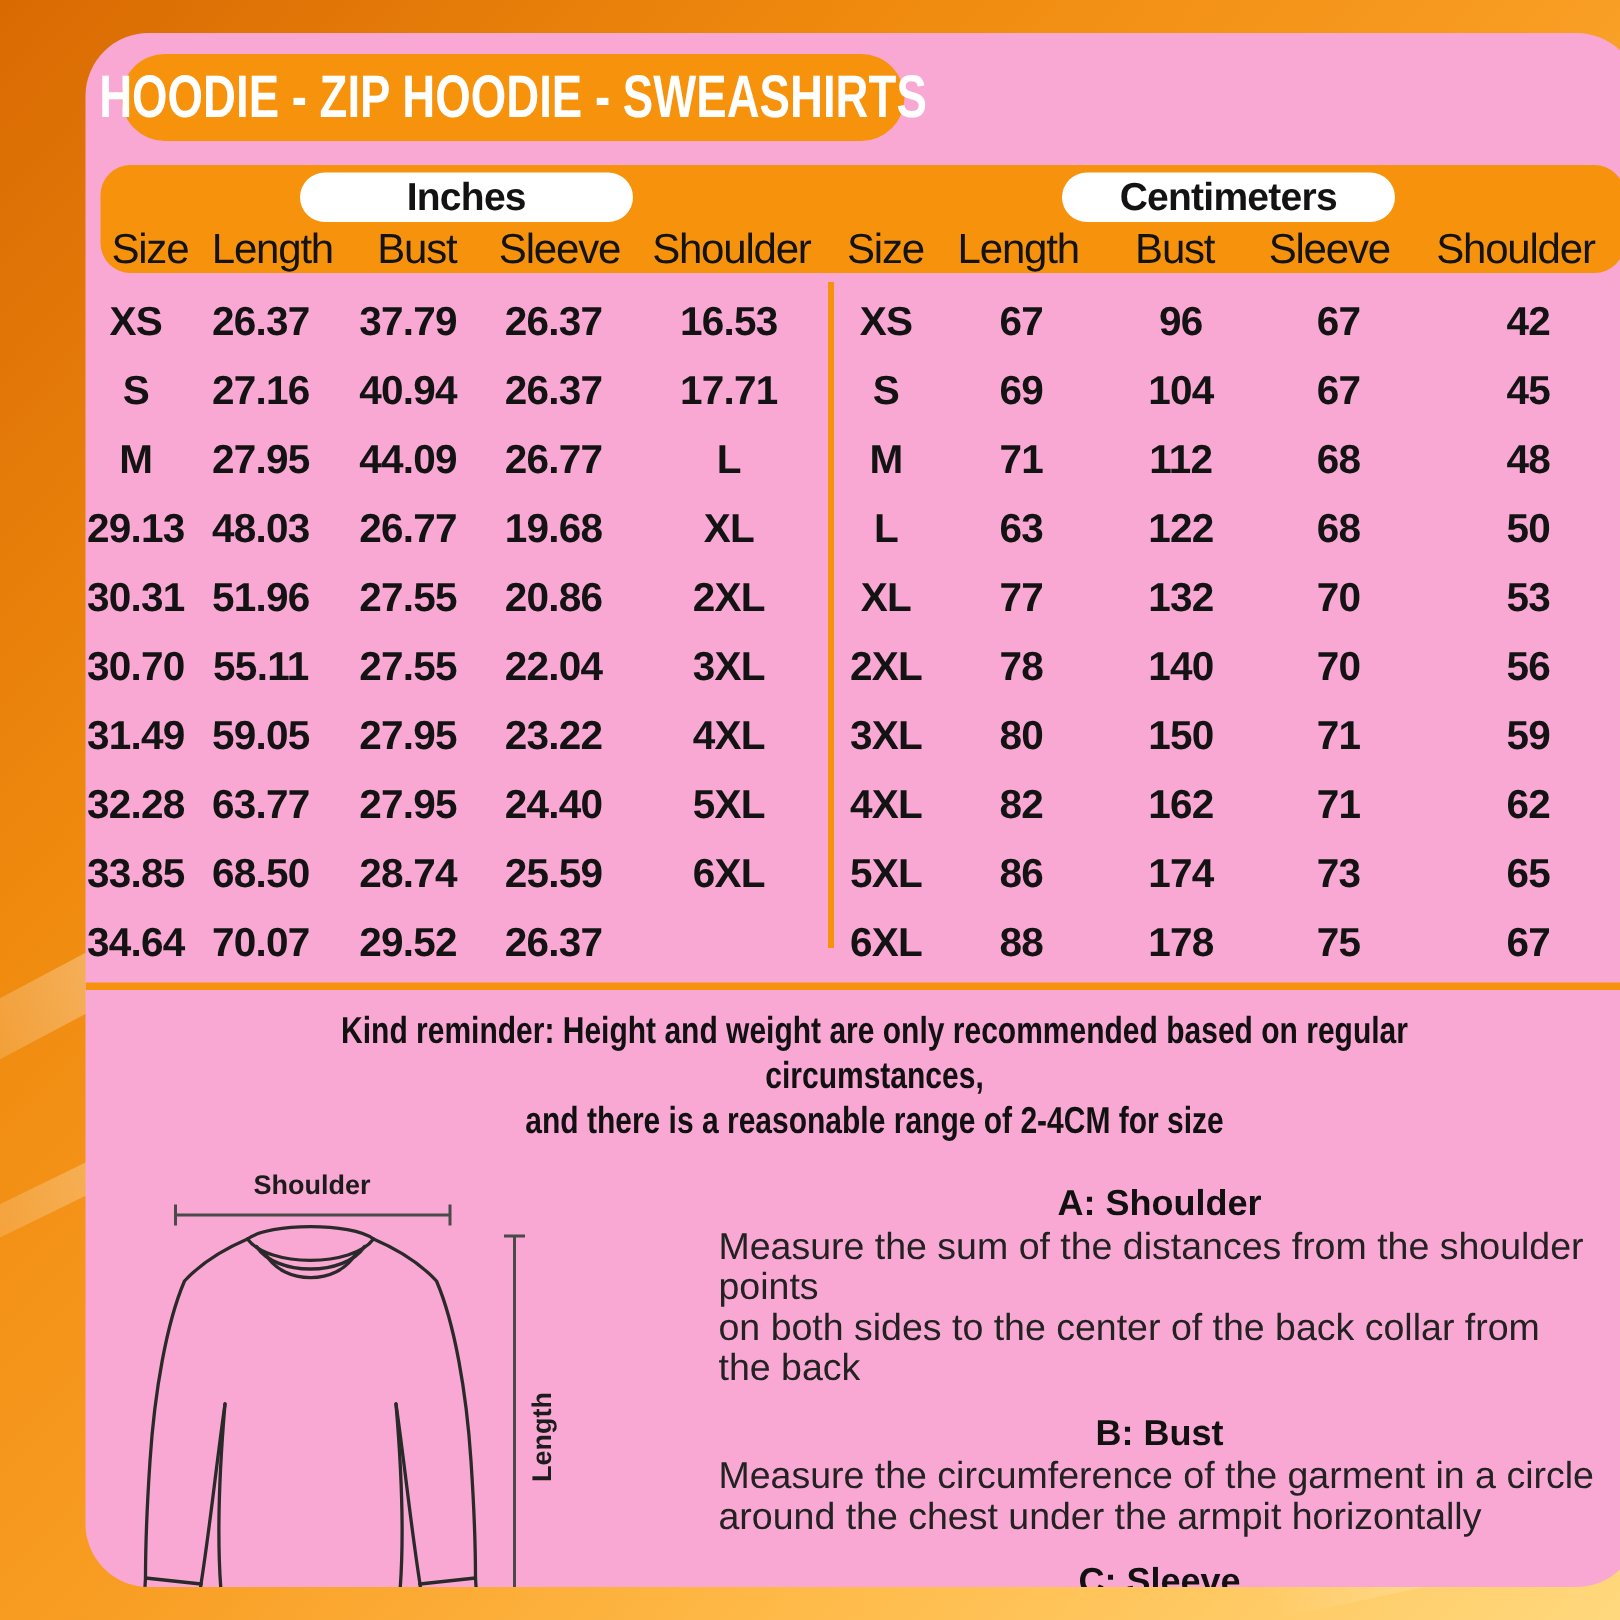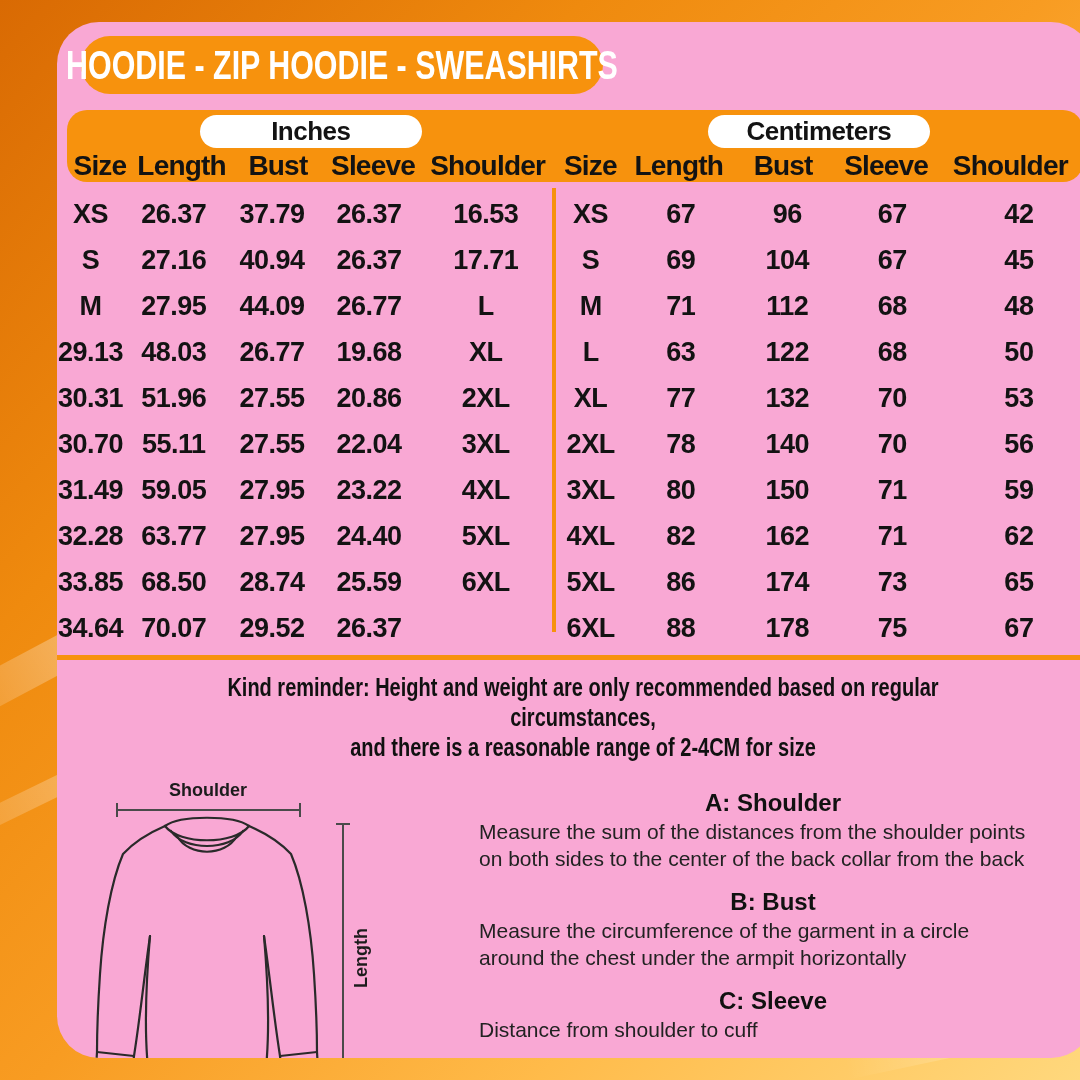--- a/index.html
+++ b/index.html
@@ -41,21 +41,21 @@
   .band .half.inches { width: 48%; }
   .band .half.cm { width: 52%; }
   .unit-pill {
     margin: 0 auto; width: 222px; height: 33px; border-radius: 17px; background:#fff;
     display:flex; align-items:center; justify-content:center;
     font-size: 26px; font-weight: 700; color:#131313; letter-spacing:-0.5px;
   }
   .cols { display: grid; margin-top: 2px; }
   .grid5 { grid-template-columns: 13.5% 20% 19.5% 19.5% 27.5%; }
   .col-h {
-    text-align: center; font-size: 28px; font-weight: 700; color: #131313;
+    text-align: center; font-size: 28px; font-weight: 400; color: #131313;
     letter-spacing: -0.8px; line-height: 32px;
   }
 
   .tables { position: relative; display: flex; align-items: center; }
   .half-table { display: grid; align-content: start; padding-top: 9px; }
   .half-table.inches { width: 48%; }
   .half-table.cm { width: 52%; }
   .cell {
     text-align: center; font-size: 27px; font-weight: 700; color: #131313;
     height: 46px; line-height: 46px; letter-spacing: -0.5px; white-space: nowrap;
@@ -72,21 +72,21 @@
   .reminder .t {
     display:inline-block; transform: scaleX(0.8); transform-origin: center;
     font-size: 25px; font-weight: 700; line-height: 30px; white-space: pre-line;
   }
 
   .bottom { display: flex; margin-top: 16px; padding: 0 20px 0 26px; }
   .diagram { width: 374px; height: 330px; flex: 0 0 auto; }
   .instructions { flex: 1; padding: 10px 6px 0 22px; }
   .ins-block { margin-bottom: 15px; }
   .ins-h { font-size: 24px; font-weight: 700; color: #111; line-height: 30px; text-align: center; }
-  .ins-b { font-size: 21px; font-weight: 400; color: #222; line-height: 27px; white-space: pre-line; }
+  .ins-b { font-size: 25px; font-weight: 400; color: #222; line-height: 27px; white-space: pre-line; }
 
   svg text { font-family: "Liberation Sans", sans-serif; }
   .dim-label { font-size: 18px; font-weight: 700; fill: #1c1c1c; }
 </style>
 </head>
 <body>
 
 <div class="streak s1"></div>
 <div class="streak s2"></div>
 <div class="streak s3"></div>

